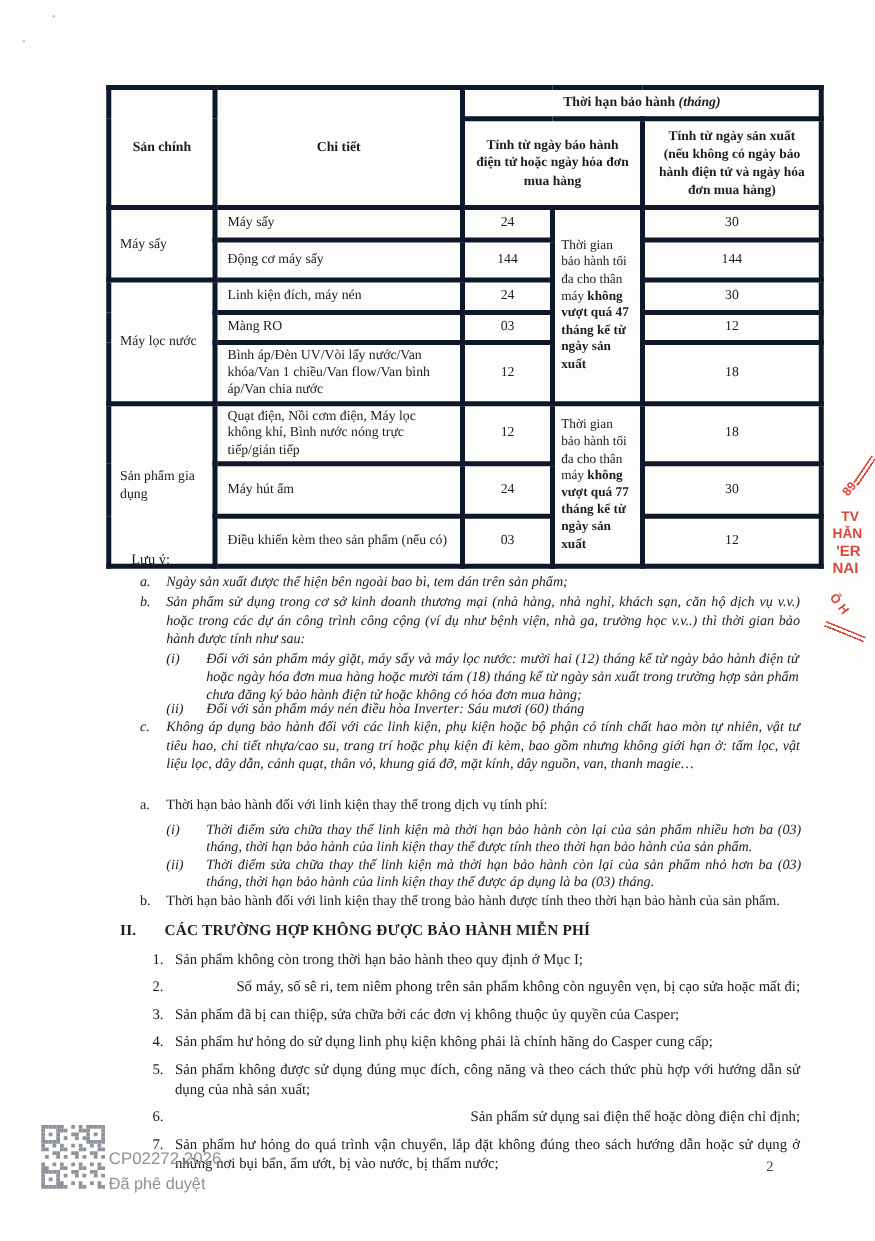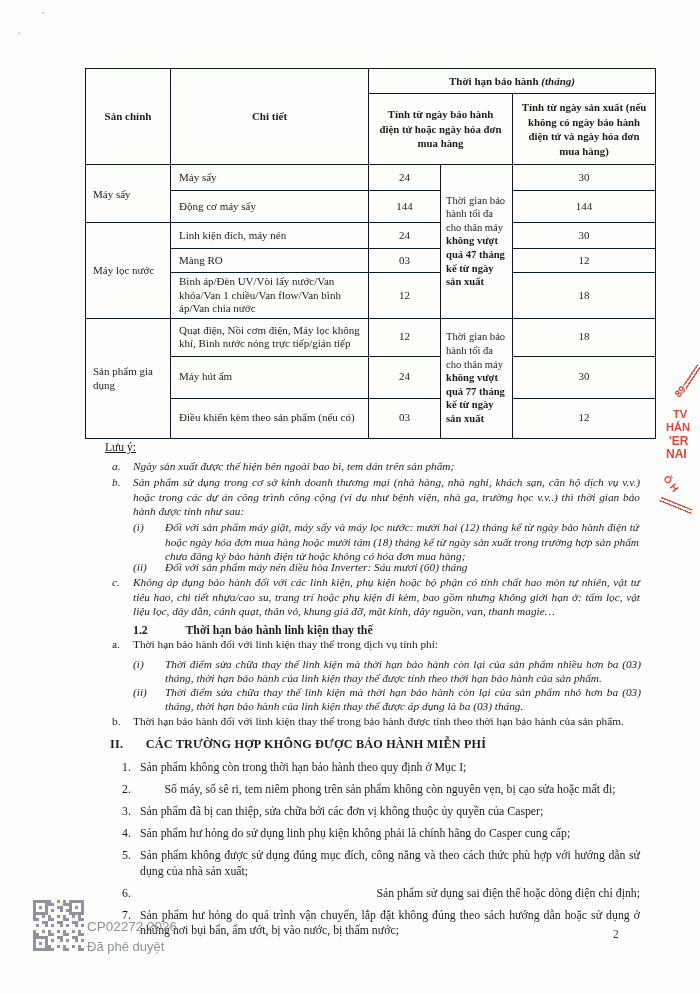--- a/index.html
+++ b/index.html
@@ -8,21 +8,21 @@
     background:#fdfdfc;overflow:hidden;
     font-family:"Liberation Serif","DejaVu Serif",serif;
     color:#1c1c1c;
   }
   
   .wtable{
     position:absolute;left:85px;top:68px;width:570px;
     border-collapse:collapse;table-layout:fixed;
   }
   .wtable td,.wtable th{
-    border:1px solid #0f172a;vertical-align:middle;
+    border:4px solid #0f172a;vertical-align:middle;
     font-size:11px;line-height:13.5px;padding:2px 4px;
     font-weight:normal;text-align:left;
   }
   .wtable .hd{font-weight:bold;text-align:center;line-height:14.5px;padding:3px 8px;}
   .wtable .hd .unit{font-style:italic;}
   .wtable .prod{text-align:left;padding-left:7px;line-height:14px;}
   .wtable .det{padding-left:8px;padding-right:6px;line-height:13.5px;}
   .wtable .val{text-align:center;}
   .wtable .note{font-size:10.6px;line-height:13.6px;padding:3px 5px;vertical-align:middle;}
   .wtable .note b{font-weight:bold;}
@@ -156,25 +156,20 @@
   <div class="blk li notes-fs it" style="left:133px;top:560px;width:506px">
     <span class="lbl2">(ii)</span>
     <div class="txt">Đối với sản phẩm máy nén điều hòa Inverter: Sáu mươi (60) tháng</div>
   </div>
 
   <div class="blk li notes-fs it" style="left:112px;top:575px;width:528px">
     <span class="lbl">c.</span>
     <div class="txt">Không áp dụng bảo hành đối với các linh kiện, phụ kiện hoặc bộ phận có tính chất hao mòn tự nhiên, vật tư tiêu hao, chi tiết nhựa/cao su, trang trí hoặc phụ kiện đi kèm, bao gồm nhưng không giới hạn ở: tấm lọc, vật liệu lọc, dây dẫn, cánh quạt, thân vỏ, khung giá đỡ, mặt kính, dây nguồn, van, thanh magie…</div>
   </div>
 
-  <div class="blk h-bold" style="left:133px;top:623px">
-    <span>1.2</span>
-    <span style="display:inline-block;width:32px"></span>
-    <span>Thời hạn bảo hành linh kiện thay thế</span>
-  </div>
 
   <div class="blk li sec12-fs" style="left:112px;top:637px;width:530px">
     <span class="lbl">a.</span>
     <div class="txt" style="text-align:left">Thời hạn bảo hành đối với linh kiện thay thế trong dịch vụ tính phí:</div>
   </div>
 
   <div class="blk li sec12-fs it" style="left:133px;top:657px;width:508px">
     <span class="lbl2">(i)</span>
     <div class="txt">Thời điểm sửa chữa thay thế linh kiện mà thời hạn bảo hành còn lại của sản phẩm nhiều hơn ba (03) tháng, thời hạn bảo hành của linh kiện thay thế được tính theo thời hạn bảo hành của sản phẩm.</div>
   </div>
@@ -182,34 +177,34 @@
   <div class="blk li sec12-fs it" style="left:133px;top:685px;width:508px">
     <span class="lbl2">(ii)</span>
     <div class="txt">Thời điểm sửa chữa thay thế linh kiện mà thời hạn bảo hành còn lại của sản phẩm nhỏ hơn ba (03) tháng, thời hạn bảo hành của linh kiện thay thế được áp dụng là ba (03) tháng.</div>
   </div>
 
   <div class="blk li sec12-fs" style="left:112px;top:714px;width:530px">
     <span class="lbl">b.</span>
     <div class="txt" style="text-align:left">Thời hạn bảo hành đối với linh kiện thay thế trong bảo hành được tính theo thời hạn bảo hành của sản phẩm.</div>
   </div>
 
-  <div class="blk h-caps" style="left:110px;top:737px">
+  <div class="blk h-caps" style="left:96px;top:737px">
     <span>II.</span>
     <span style="display:inline-block;width:16px"></span>
     <span>CÁC TRƯỜNG HỢP KHÔNG ĐƯỢC BẢO HÀNH MIỄN PHÍ</span>
   </div>
 
   <div class="blk sec2-fs" style="left:122px;top:760px;width:518px">
     <div class="li" style="margin-bottom:6.5px">
       <span class="lbl3">1.</span>
       <div class="txt" style="text-align:left">Sản phẩm không còn trong thời hạn bảo hành theo quy định ở Mục I;</div>
     </div>
     <div class="li" style="margin-bottom:6.5px">
       <span class="lbl3">2.</span>
-      <div class="txt" style="text-align:center">Số máy, số sê ri, tem niêm phong trên sản phẩm không còn nguyên vẹn, bị cạo sửa hoặc mất đi;</div>
+      <div class="txt" style="text-align:right">Số máy, số sê ri, tem niêm phong trên sản phẩm không còn nguyên vẹn, bị cạo sửa hoặc mất đi;</div>
     </div>
     <div class="li" style="margin-bottom:6.5px">
       <span class="lbl3">3.</span>
       <div class="txt" style="text-align:left">Sản phẩm đã bị can thiệp, sửa chữa bởi các đơn vị không thuộc ủy quyền của Casper;</div>
     </div>
     <div class="li" style="margin-bottom:6.5px">
       <span class="lbl3">4.</span>
       <div class="txt" style="text-align:left">Sản phẩm hư hỏng do sử dụng linh phụ kiện không phải là chính hãng do Casper cung cấp;</div>
     </div>
     <div class="li" style="margin-bottom:6.5px">

